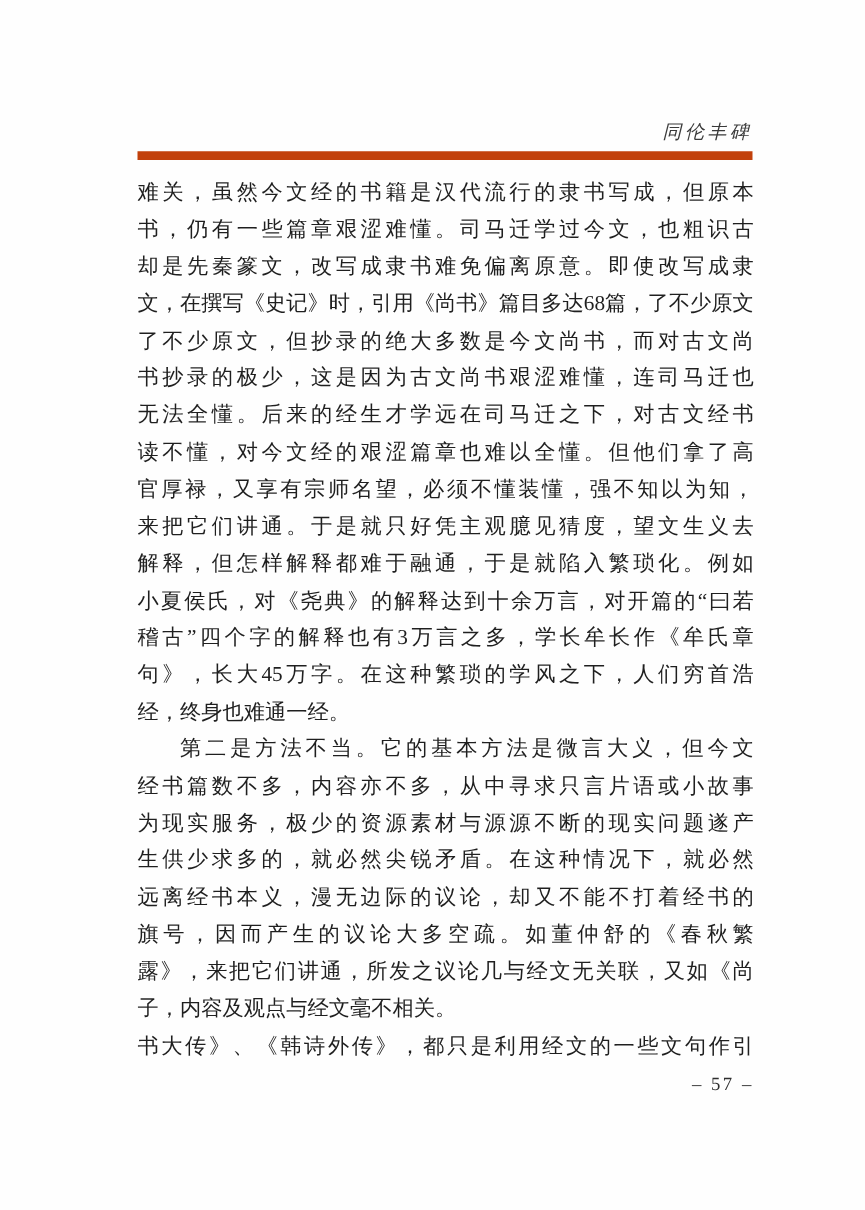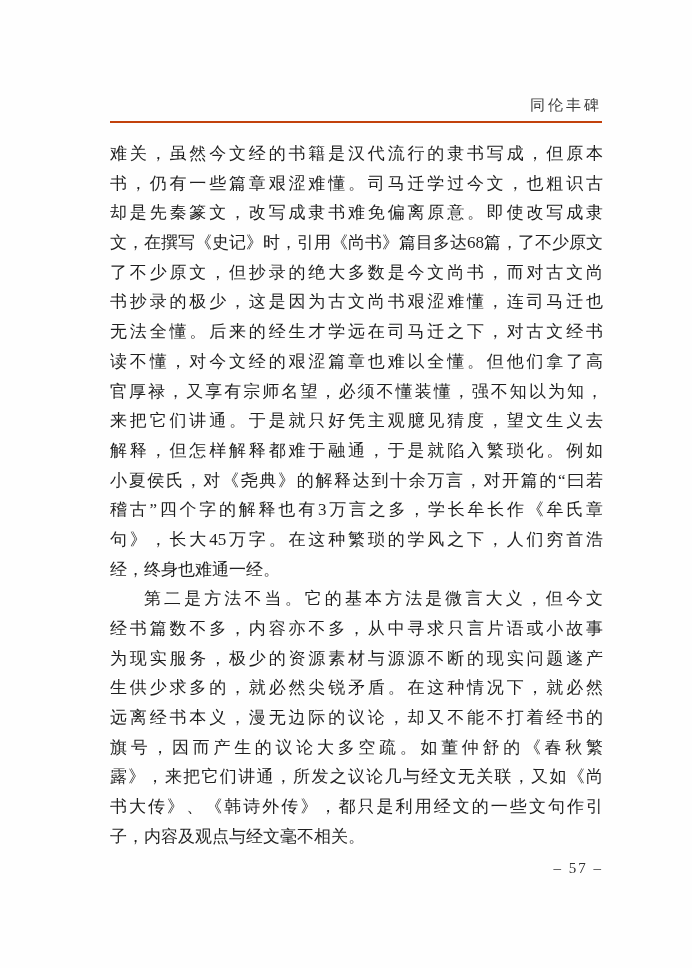--- a/index.html
+++ b/index.html
@@ -18,22 +18,23 @@
   }
   .running-header {
     position: absolute;
     left: 110px;
     top: 96px;
     width: 492px;
     text-align: right;
     font-size: 15px;
     letter-spacing: 3px;
     color: #3a3a3a;
+    font-style: italic;
     padding-bottom: 6px;
-    border-bottom: 2px solid #c2410c;
+    border-bottom: 7px solid #c2410c;
   }
   .body-text {
     position: absolute;
     left: 110px;
     top: 139px;
     width: 493px;
     color: #1f1f1f;
   }
   .line {
     height: 29.7px;
@@ -85,19 +86,19 @@
       <div class="line">稽古”四个字的解释也有3万言之多，学长牟长作《牟氏章</div>
       <div class="line">句》，长大45万字。在这种繁琐的学风之下，人们穷首浩</div>
       <div class="line end">经，终身也难通一经。</div>
       <div class="line indent">第二是方法不当。它的基本方法是微言大义，但今文</div>
       <div class="line">经书篇数不多，内容亦不多，从中寻求只言片语或小故事</div>
       <div class="line">为现实服务，极少的资源素材与源源不断的现实问题遂产</div>
       <div class="line">生供少求多的，就必然尖锐矛盾。在这种情况下，就必然</div>
       <div class="line">远离经书本义，漫无边际的议论，却又不能不打着经书的</div>
       <div class="line">旗号，因而产生的议论大多空疏。如董仲舒的《春秋繁</div>
       <div class="line">露》，来把它们讲通，所发之议论几与经文无关联，又如《尚</div>
+      <div class="line end">子，内容及观点与经文毫不相关。</div>
       <div class="line">书大传》、《韩诗外传》，都只是利用经文的一些文句作引</div>
-      <div class="line end">子，内容及观点与经文毫不相关。</div>
     </div>
 
   <div class="page-number">– 57 –</div>
 
 </div>
 
 </body></html>

